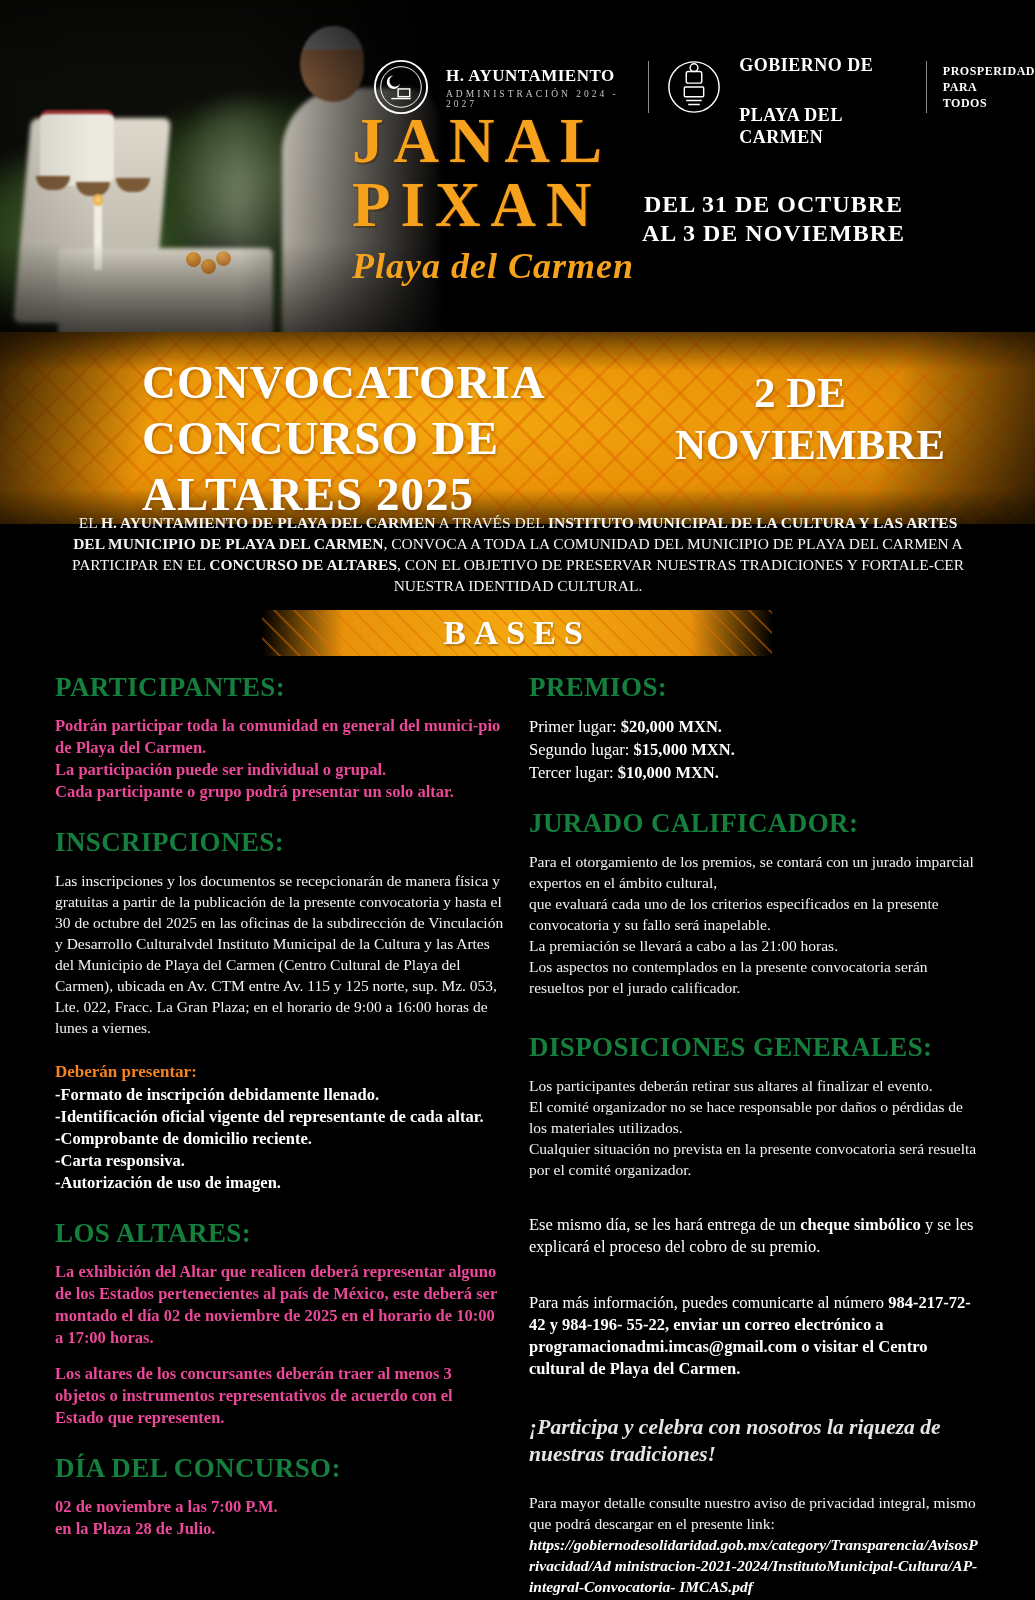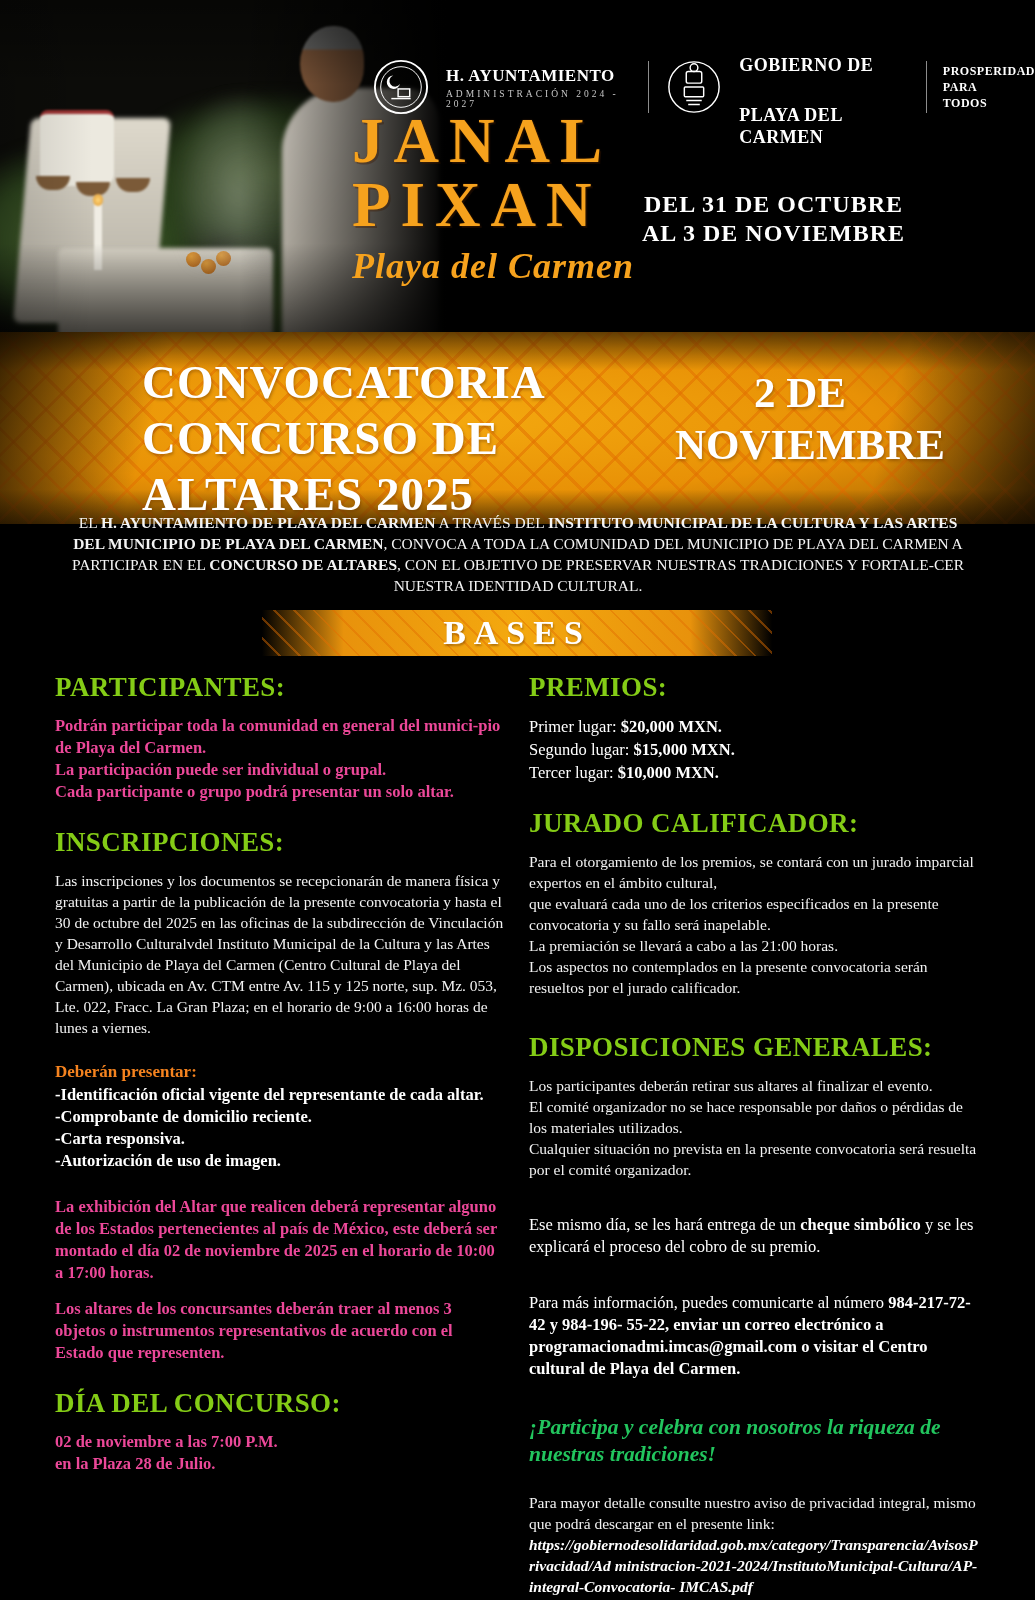--- a/index.html
+++ b/index.html
@@ -64,31 +64,31 @@
   
   .bases{position:absolute;top:610px;left:262px;width:510px;height:46px;display:flex;align-items:center;justify-content:center;
     background:
       repeating-linear-gradient(45deg, rgba(226,110,0,0) 0 12px, rgba(226,110,0,.45) 12px 14px),
       linear-gradient(to right, rgba(232,146,12,0) 0%, #e8920c 16%, #f4a90f 50%, #e8920c 84%, rgba(232,146,12,0) 100%);}
   .bases-label{font-weight:bold;font-size:34px;letter-spacing:8px;text-shadow:1px 2px 2px rgba(90,45,0,.4);}
   
   .cols{position:absolute;top:672px;left:55px;width:925px;display:flex;gap:24px;}
   .col-left{width:450px;flex:0 0 auto;}
   .col-right{flex:1;}
-  .sec-title{color:#84cc16;font-weight:bold;font-size:27px;letter-spacing:.4px;margin:0 0 12px 0;}
+  .sec-title{color:#15803d;font-weight:bold;font-size:27px;letter-spacing:.4px;margin:0 0 12px 0;}
   .body-bold{font-weight:bold;font-size:16.5px;line-height:22px;white-space:pre-line;color:#ec4899;margin:0;}
   .body-reg{font-weight:normal;font-size:15.5px;line-height:21px;white-space:pre-line;color:#f2f2f2;margin:0;}
   .sub-title{color:#f5831f;font-weight:bold;font-size:17px;margin:0 0 2px 0;}
   .list p{margin:0;font-weight:bold;font-size:16.5px;line-height:22px;}
   .gap-s{height:14px;} .gap-m{height:24px;} .gap-l{height:34px;}
   .premio-line{font-size:16.5px;line-height:23px;}
   .premio-line .amt{font-weight:bold;}
   .mixed{font-size:16.5px;line-height:22px;margin:0;}
   .mixed .b{font-weight:bold;}
-  .cta{color:#22c55e;font-weight:bold;font-style:italic;font-size:21.5px;line-height:27px;margin:0;}
+  .cta{color:#e5e5e5;font-weight:bold;font-style:italic;font-size:21.5px;line-height:27px;margin:0;}
   .link{font-weight:bold;font-style:italic;font-size:15.5px;line-height:21px;word-break:break-all;color:#fff;text-decoration:none;display:block;}
 </style>
 </head>
 <body>
 
 <div class="poster">
 
   <div class="photo">
     <div class="palm p1"></div>
     <div class="palm p2"></div>
@@ -173,27 +173,29 @@
 La participación puede ser individual o grupal.
 Cada participante o grupo podrá presentar un solo altar.</p>
       <div class="gap-m"></div>
 
       <h3 class="sec-title">INSCRIPCIONES:</h3>
       <p class="body-reg">Las inscripciones y los documentos se recepcionarán de manera física y gratuitas a partir de la publicación de la presente convocatoria y hasta el 30 de octubre del 2025 en las oficinas de la subdirección de Vinculación y Desarrollo Culturalvdel Instituto Municipal de la Cultura y las Artes del Municipio de Playa del Carmen (Centro Cultural de Playa del Carmen), ubicada en Av. CTM entre Av. 115 y 125 norte, sup. Mz. 053, Lte. 022, Fracc. La Gran Plaza; en el horario de 9:00 a 16:00 horas de lunes a viernes.</p>
       <div class="gap-m"></div>
 
       <h4 class="sub-title">Deberán presentar:</h4>
       <div class="list">
+        <p>-Formato de inscripción debidamente llenado.</p>
         <p>-Identificación oficial vigente del representante de cada altar.</p>
         <p>-Comprobante de domicilio reciente.</p>
         <p>-Carta responsiva.</p>
         <p>-Autorización de uso de imagen.</p>
       </div>
       <div class="gap-m"></div>
 
+      <h3 class="sec-title">LOS ALTARES:</h3>
       <p class="body-bold">La exhibición del Altar que realicen deberá representar alguno de los Estados pertenecientes al país de México, este deberá ser montado el día 02 de noviembre de 2025 en el horario de 10:00 a 17:00 horas.</p>
       <div class="gap-s"></div>
       <p class="body-bold">Los altares de los concursantes deberán traer al menos 3 objetos o instrumentos representativos de acuerdo con el Estado que representen.</p>
       <div class="gap-m"></div>
 
       <h3 class="sec-title">DÍA DEL CONCURSO:</h3>
       <p class="body-bold">02 de noviembre a las 7:00 P.M.
 en la Plaza 28 de Julio.</p>
       <div class="gap-m"></div>
 

